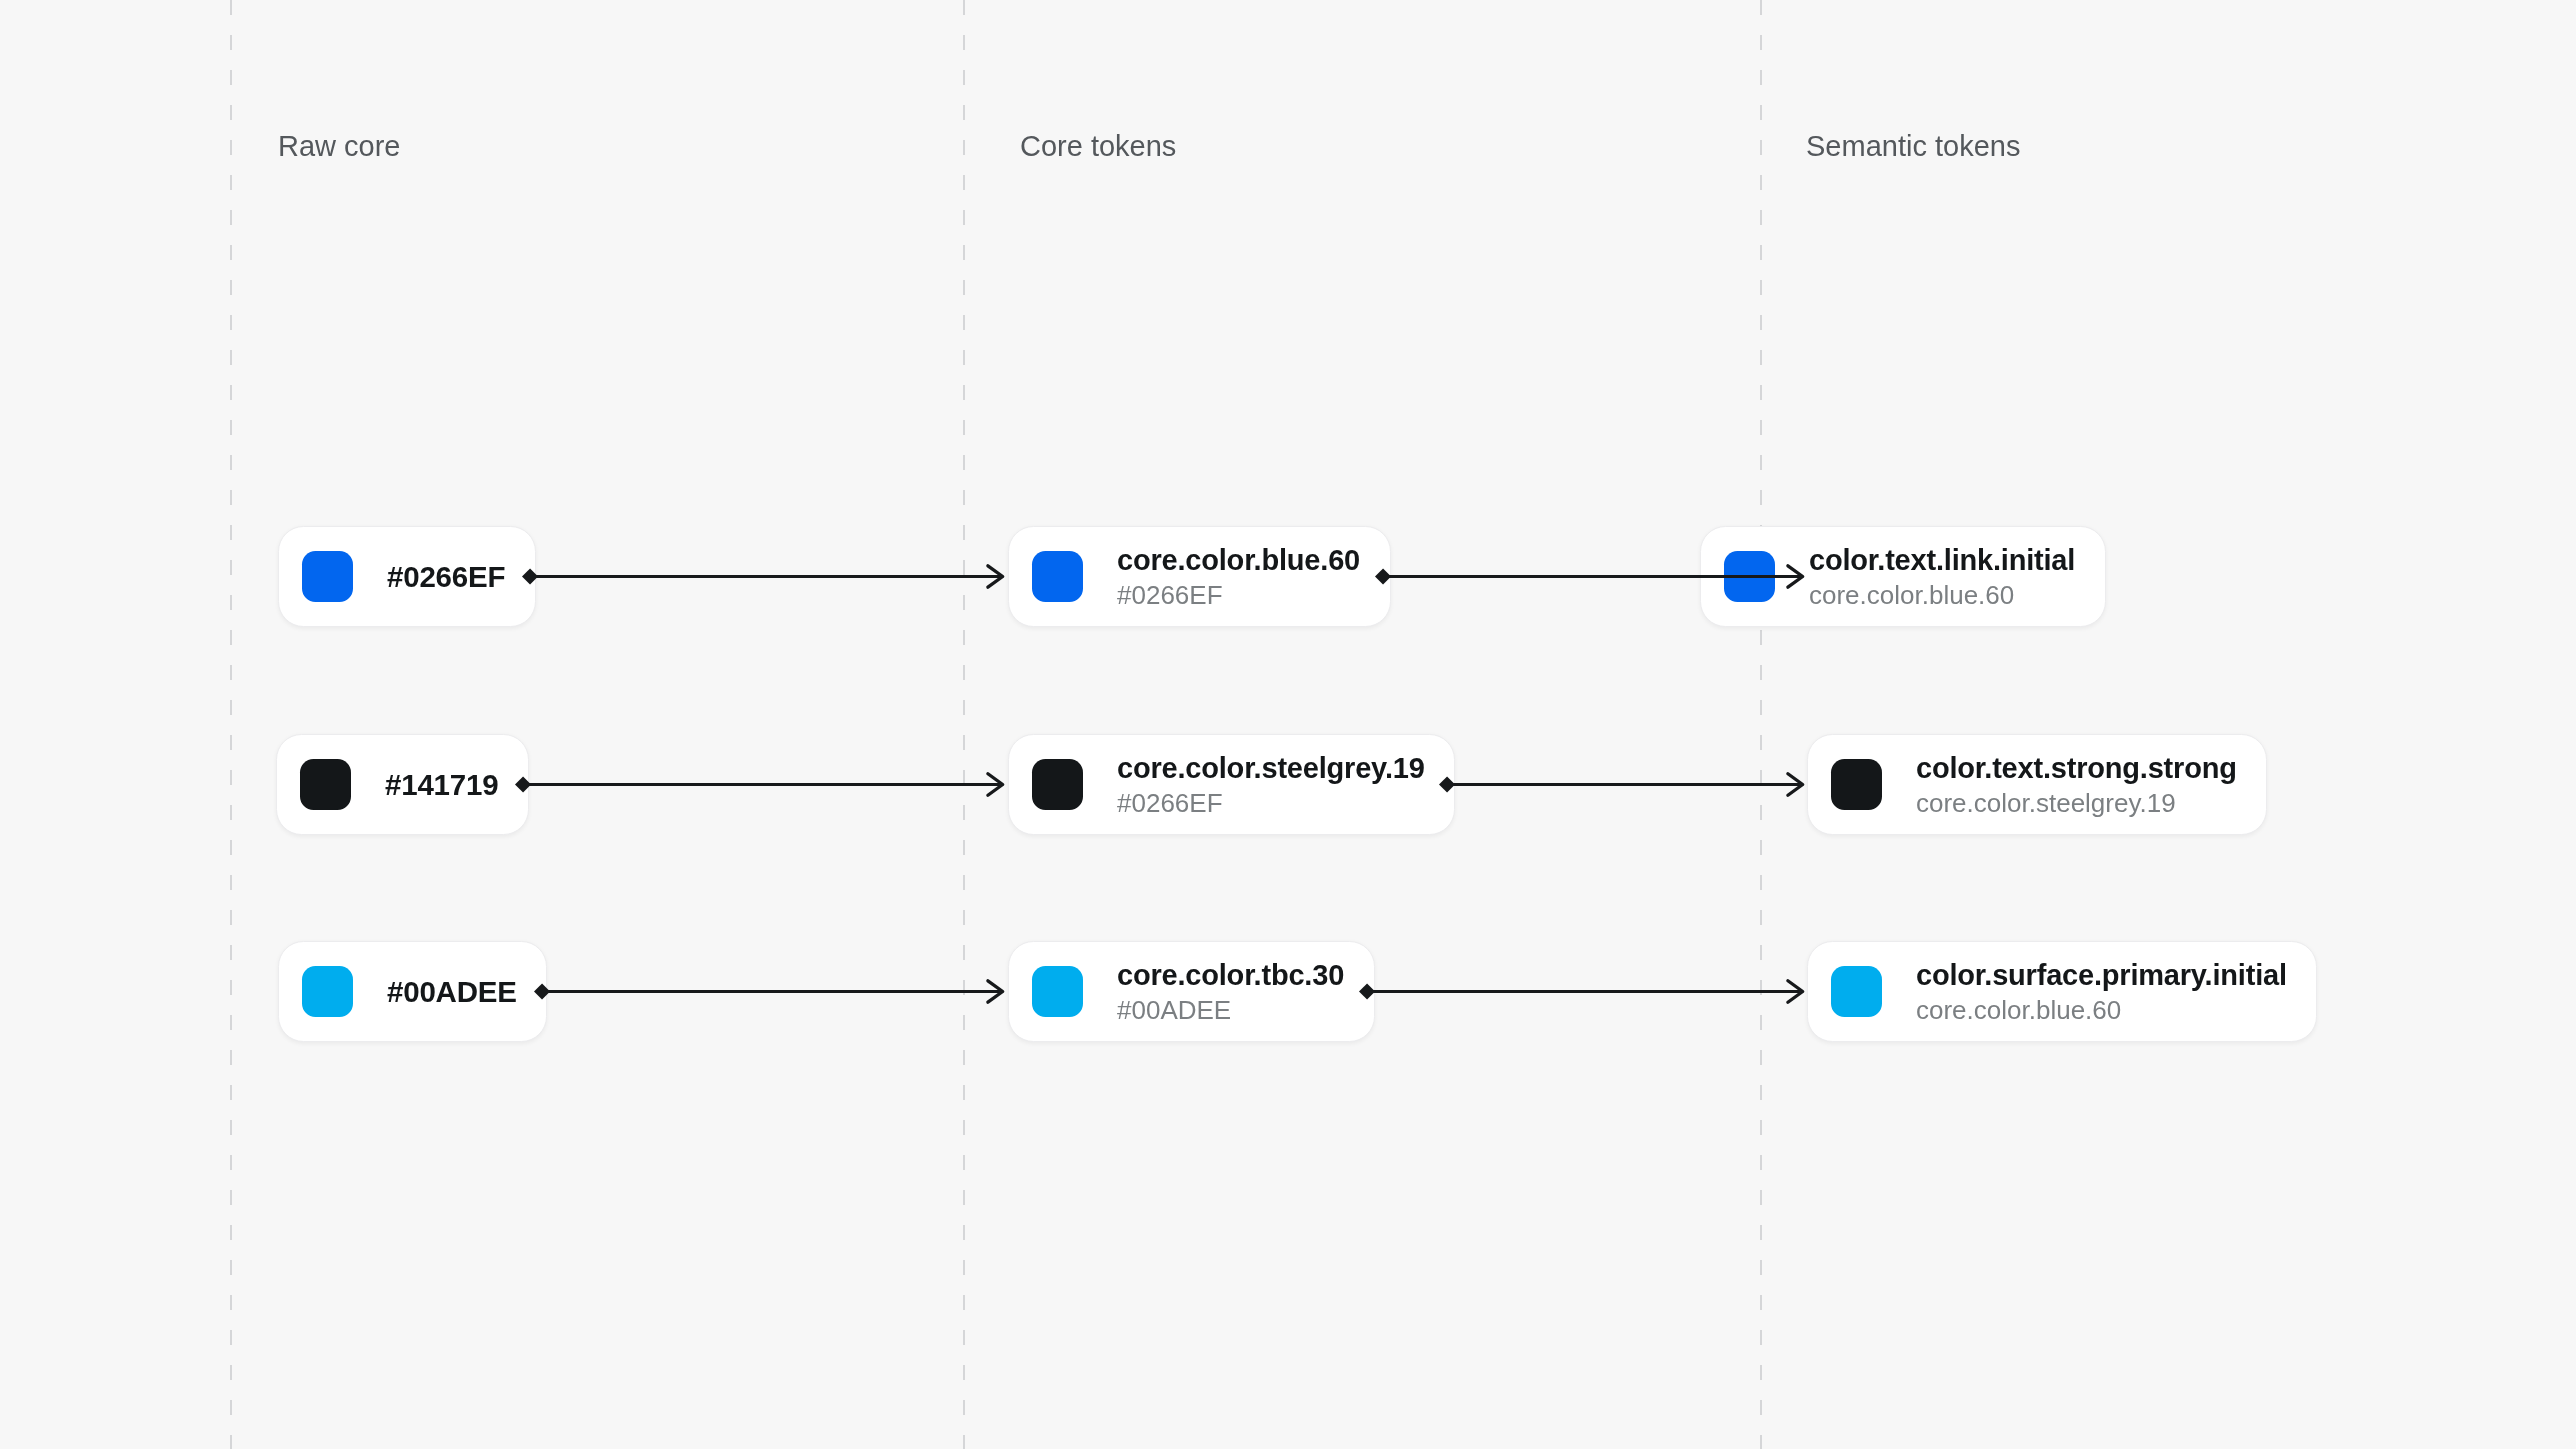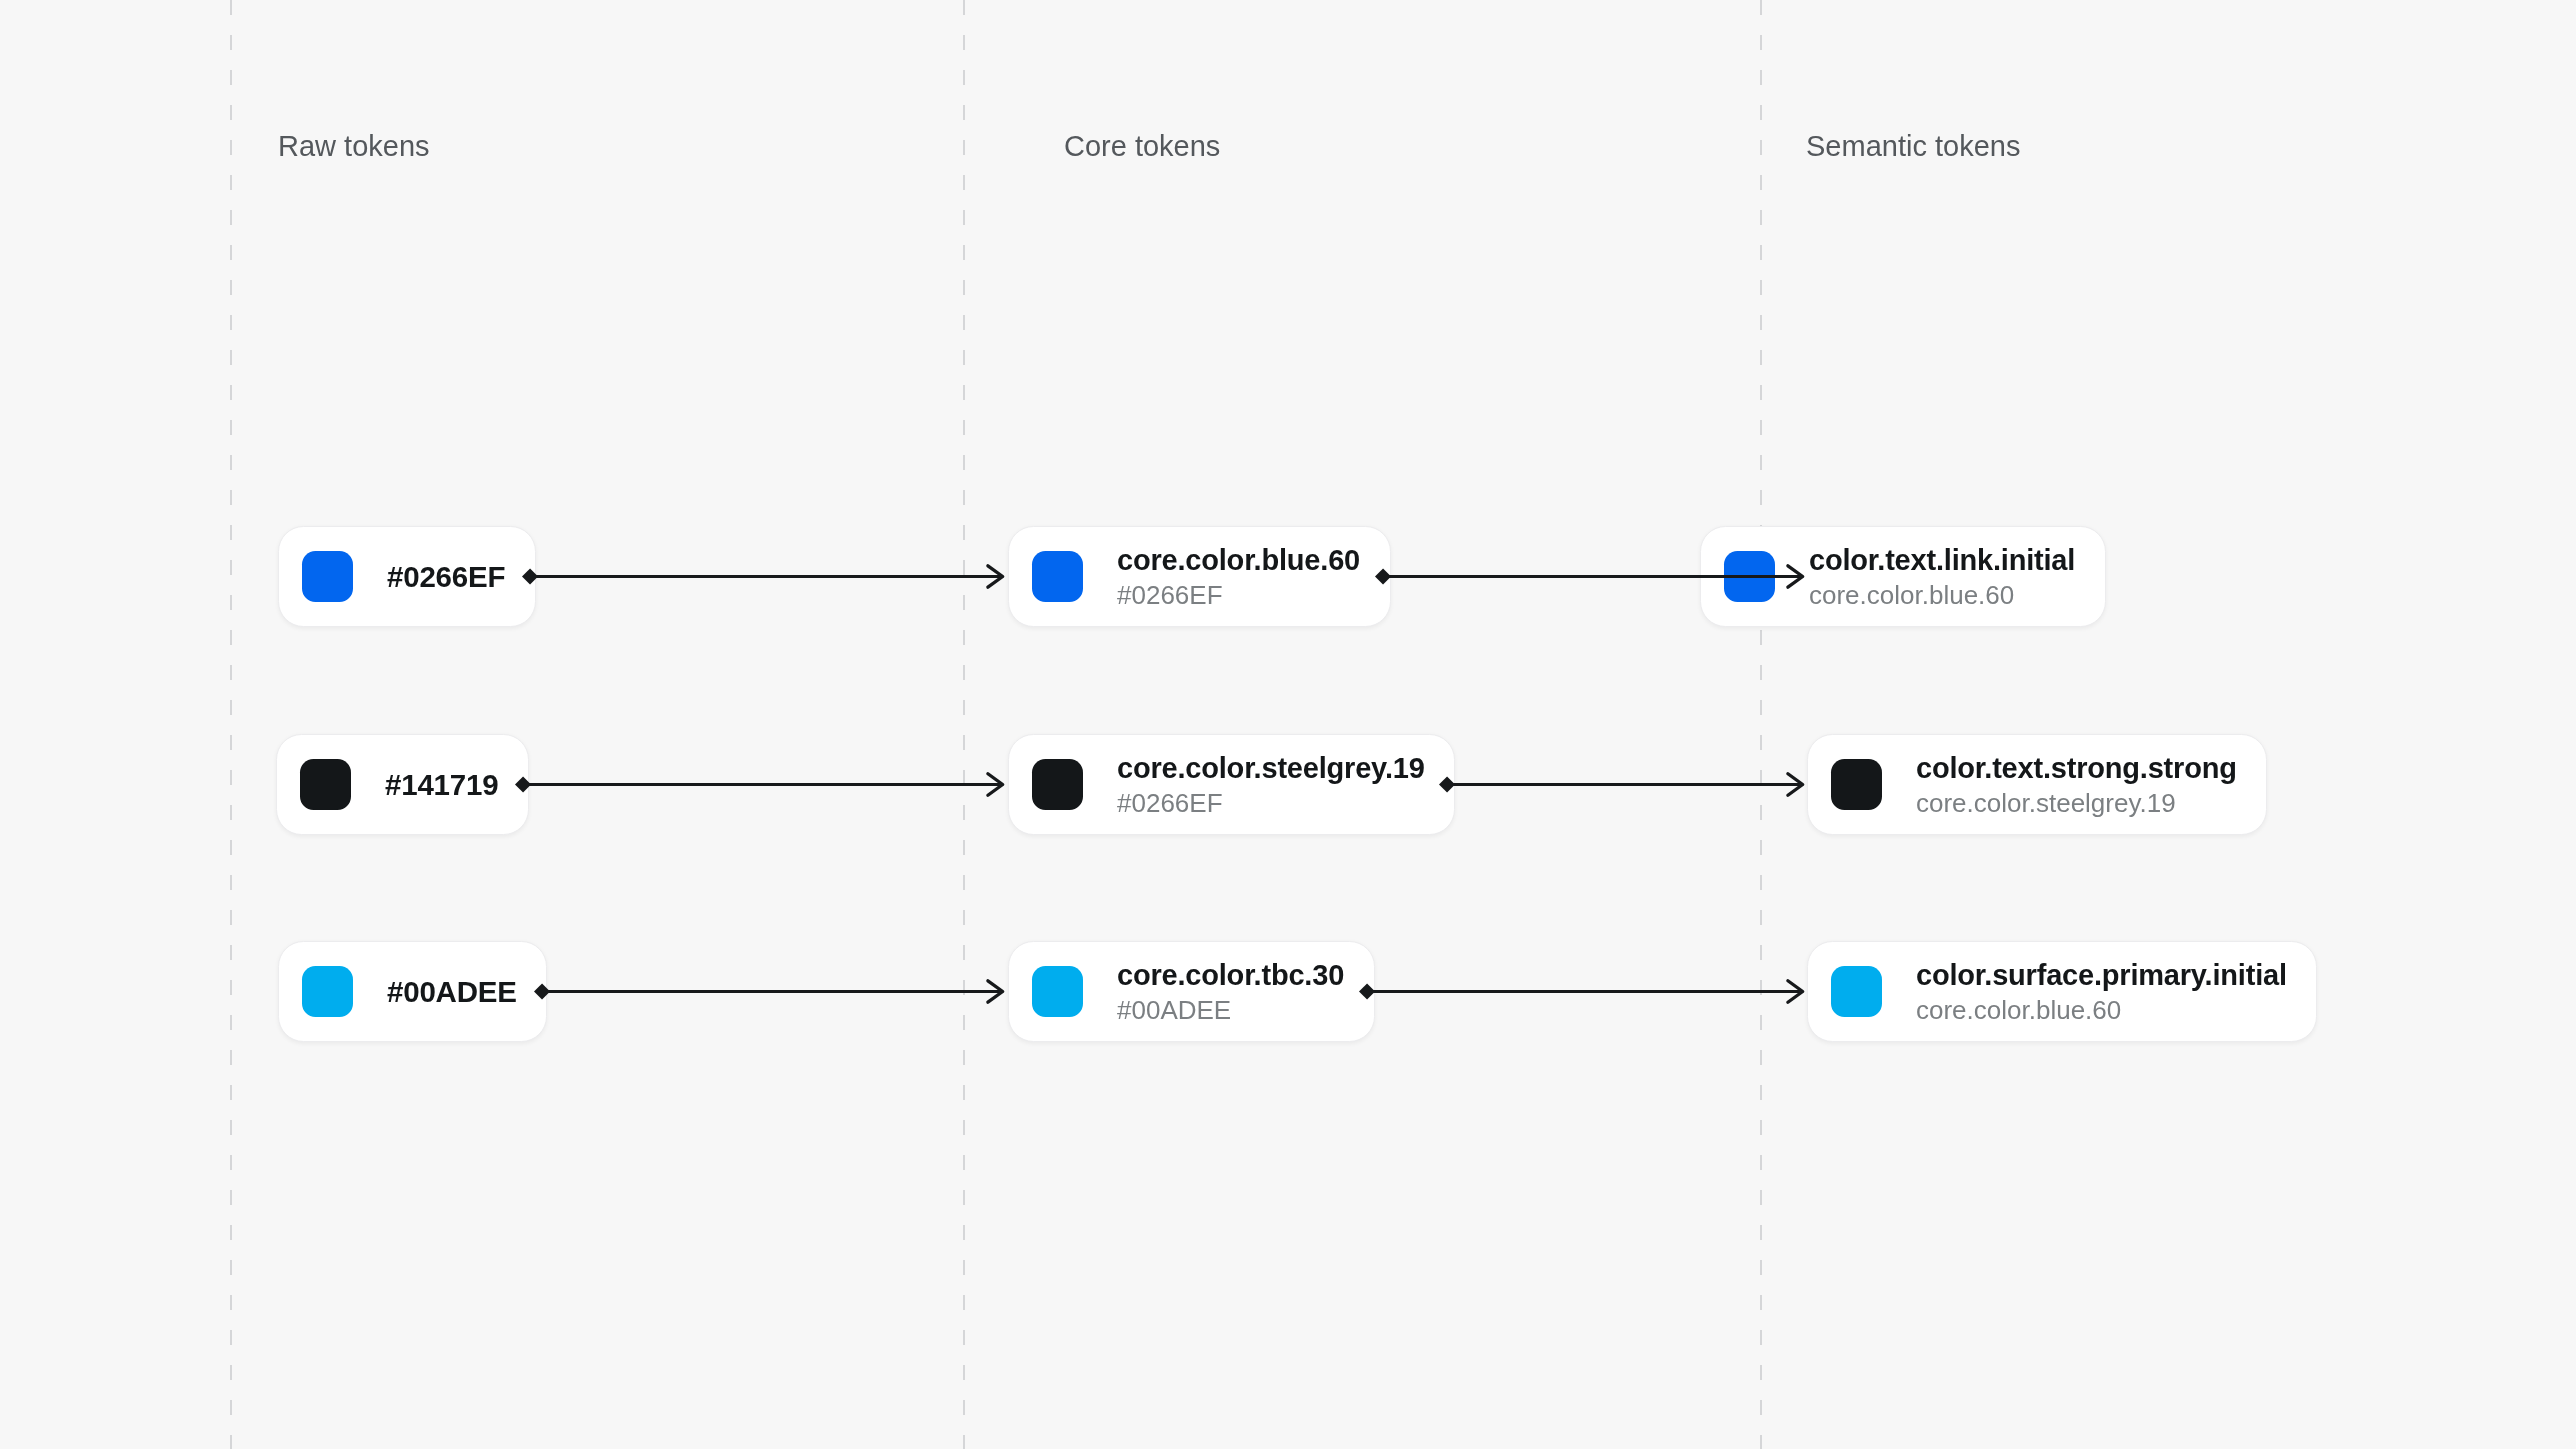--- a/index.html
+++ b/index.html
@@ -90,22 +90,22 @@
 </style>
 </head>
 <body>
 
 <div class="stage">
 
   <div class="guide" style="left:230px"></div>
   <div class="guide" style="left:963px"></div>
   <div class="guide" style="left:1760px"></div>
 
-  <div class="col-header" style="left:278px">Raw tokens</div>
-  <div class="col-header" style="left:1064px">Core tokens</div>
+  <div class="col-header" style="left:278px">Raw core</div>
+  <div class="col-header" style="left:1020px">Core tokens</div>
   <div class="col-header" style="left:1806px">Semantic tokens</div>
 
   <div class="row" style="top:526px">
     <div class="card" style="left:278px">
       <span class="swatch" style="background: rgb(2, 102, 239);"></span>
       <span class="raw-label">#0266EF</span>
     </div>
     <div class="card" style="left:1008px">
       <span class="swatch" style="background: rgb(2, 102, 239);"></span>
       <span class="token-text">

